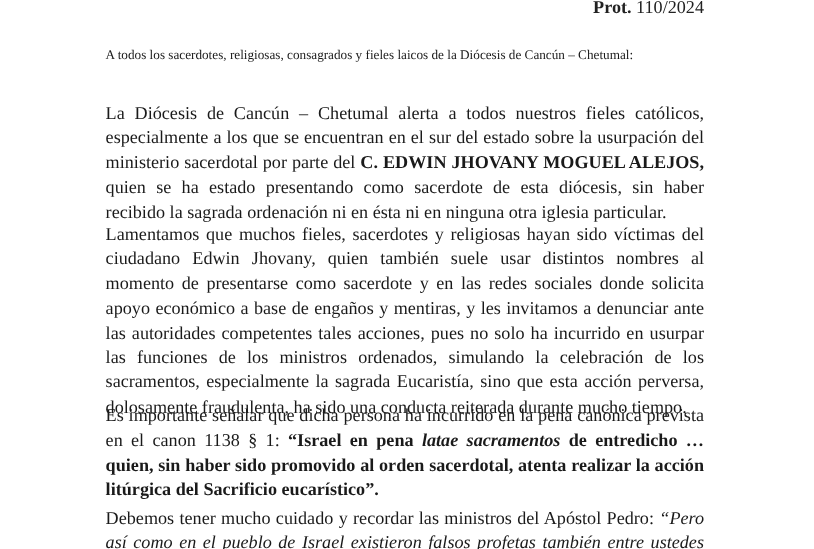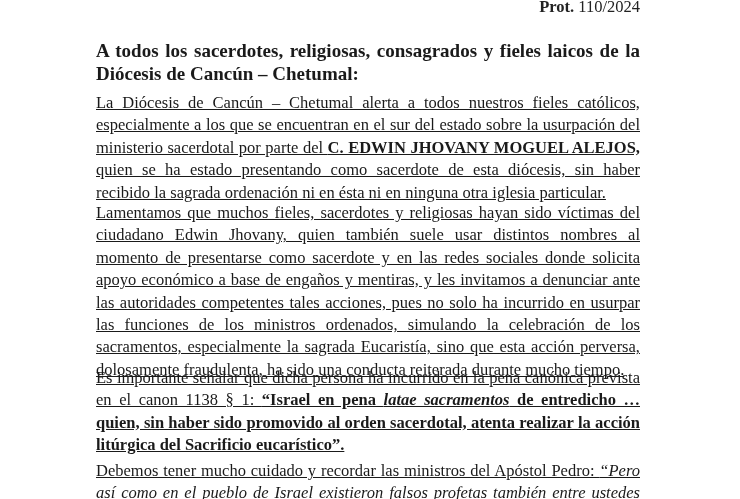--- a/index.html
+++ b/index.html
@@ -28,35 +28,34 @@
       font-size: 16.5px;
       line-height: 20px;
       color: #222;
     }
     .prot b { font-weight: bold; }
     .addressee {
       position: absolute;
       top: 39px;
       left: 0;
       width: 544px;
-      font-size: 19px;
+      font-size: 12px;
       line-height: 23px;
-      font-weight: bold;
+      font-weight: normal;
       text-align: justify;
       text-align-last: left;
     }
     .para {
       position: absolute;
       left: 0;
       width: 544px;
       font-size: 16.5px;
       line-height: 22.4px;
       text-align: justify;
       margin: 0;
-      text-decoration: underline;
     }
     .p1 { top: 92px; }
     .p2 { top: 202px; }
     .p3 { top: 367px; }
     .p4 { top: 460px; }
     .bold { font-weight: bold; }
     .ital { font-style: italic; }
   </style>
 </head>
 <body>

